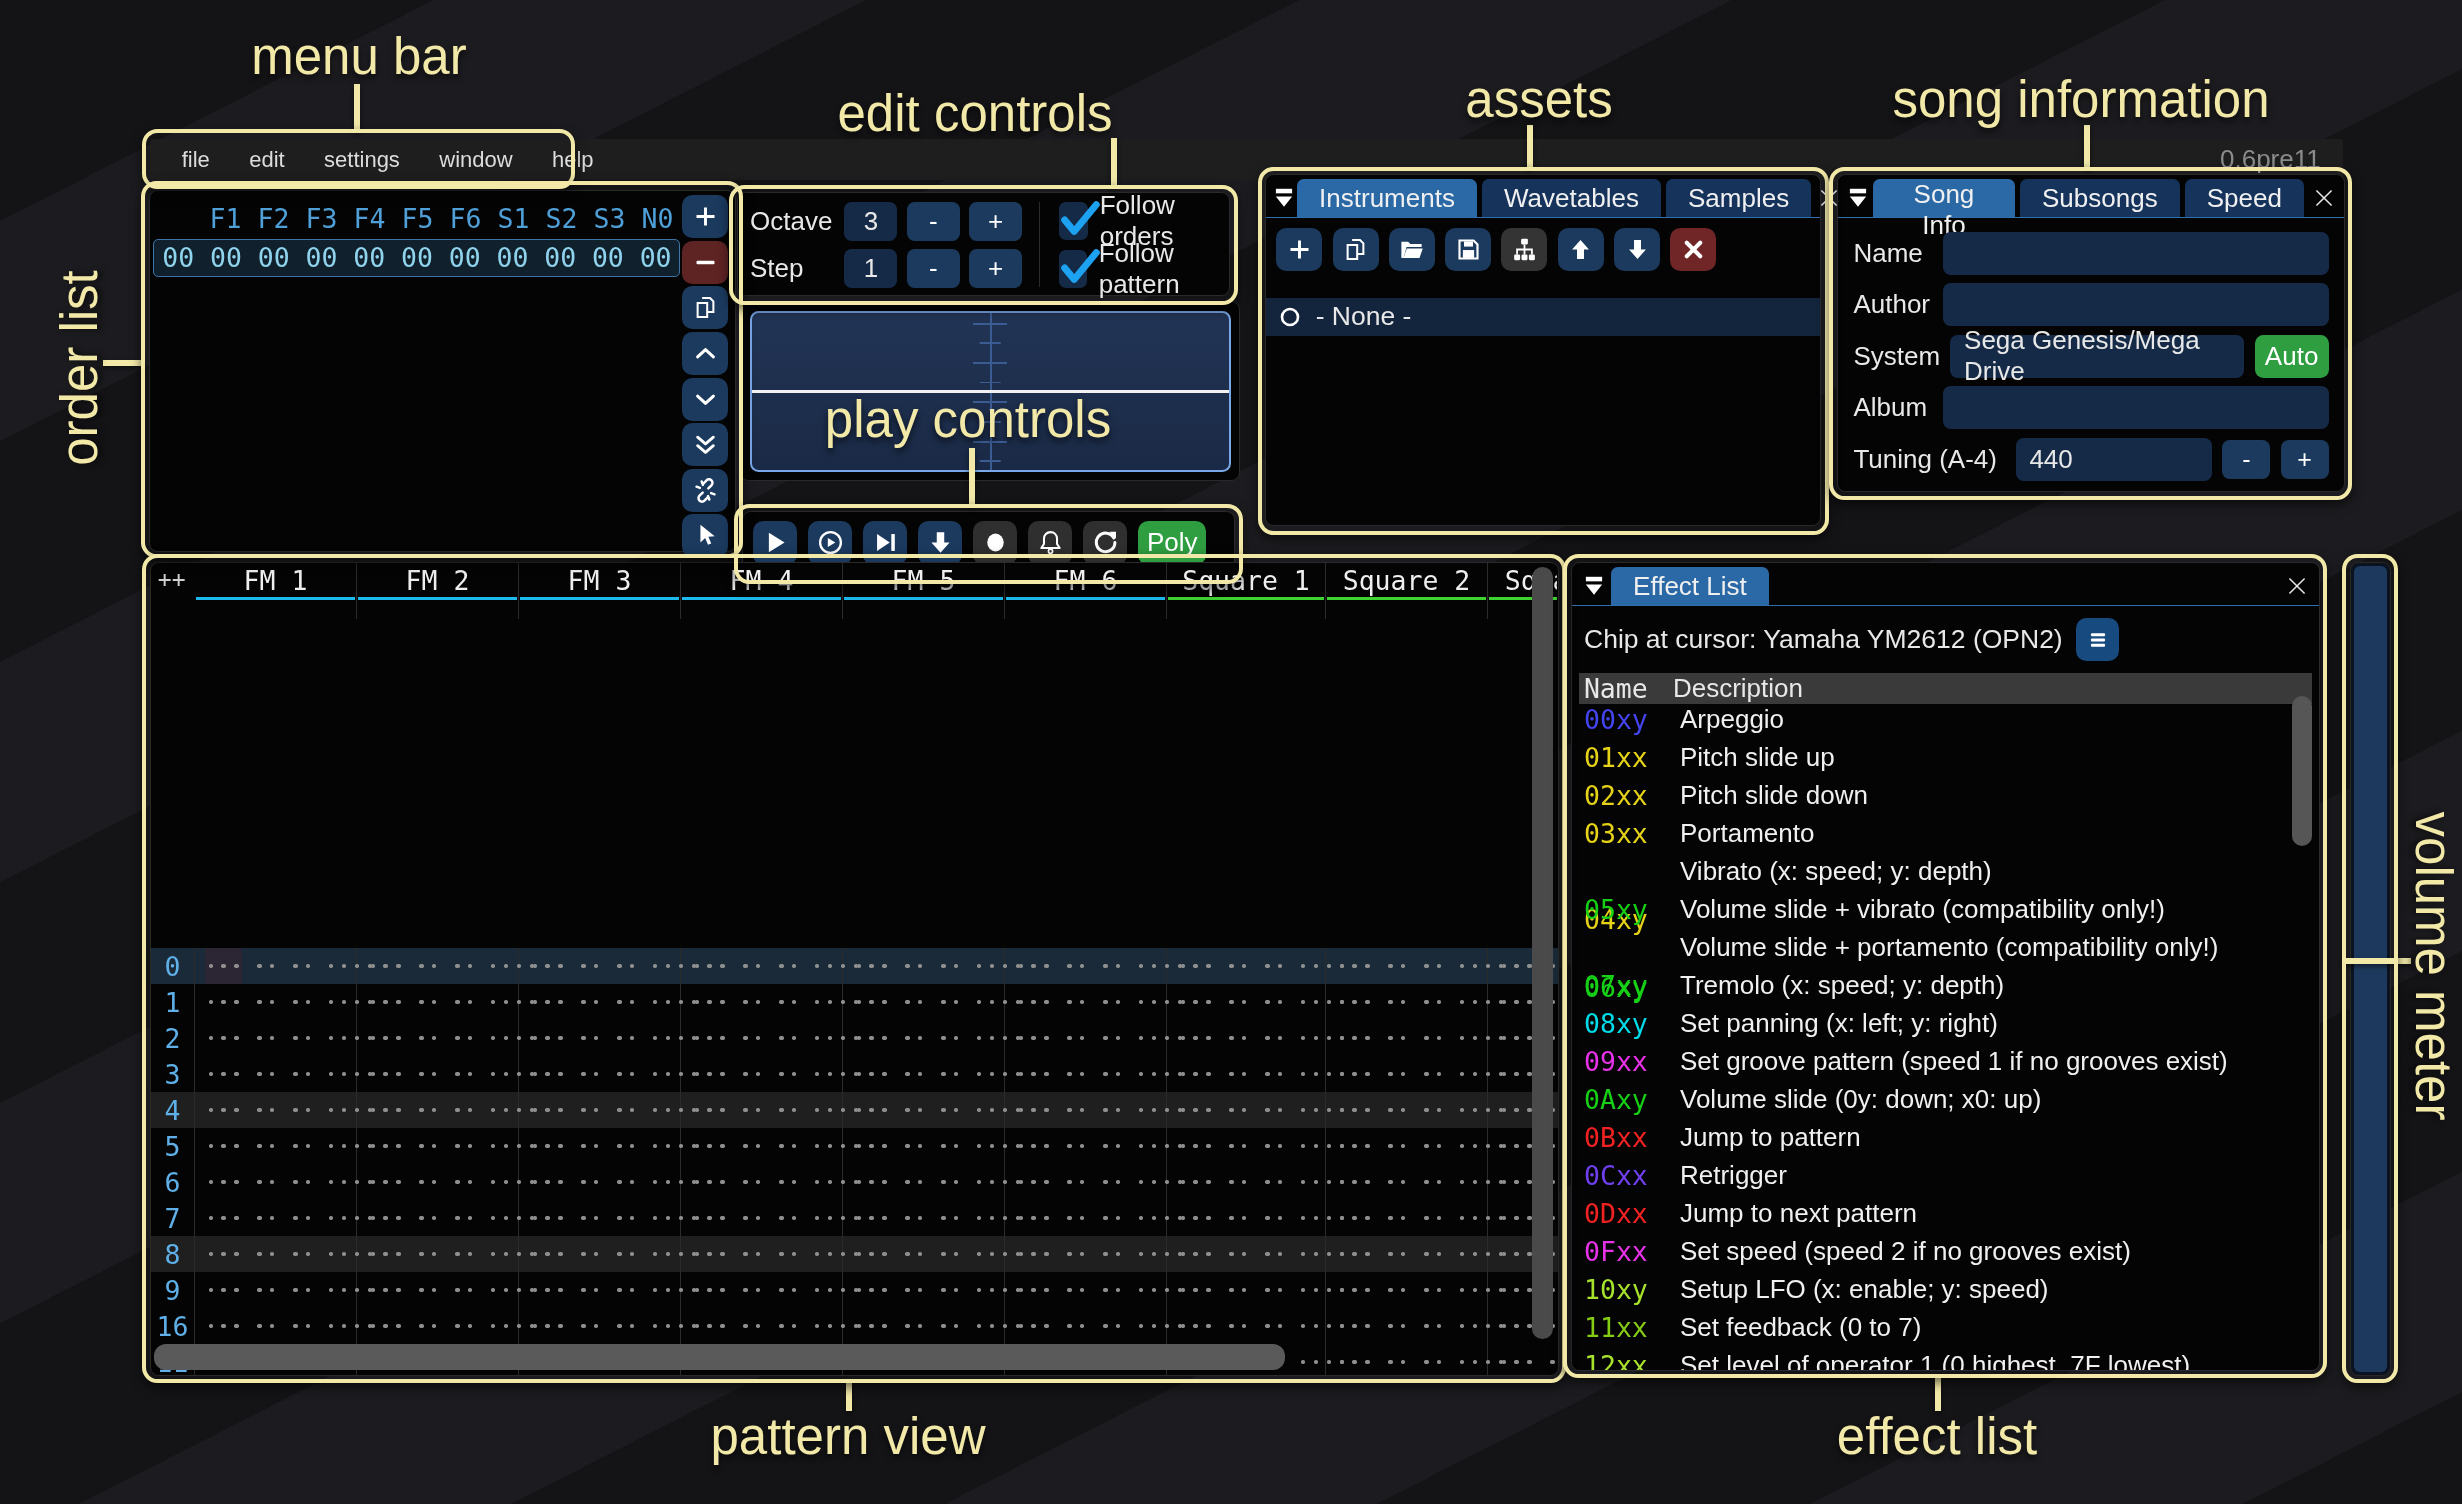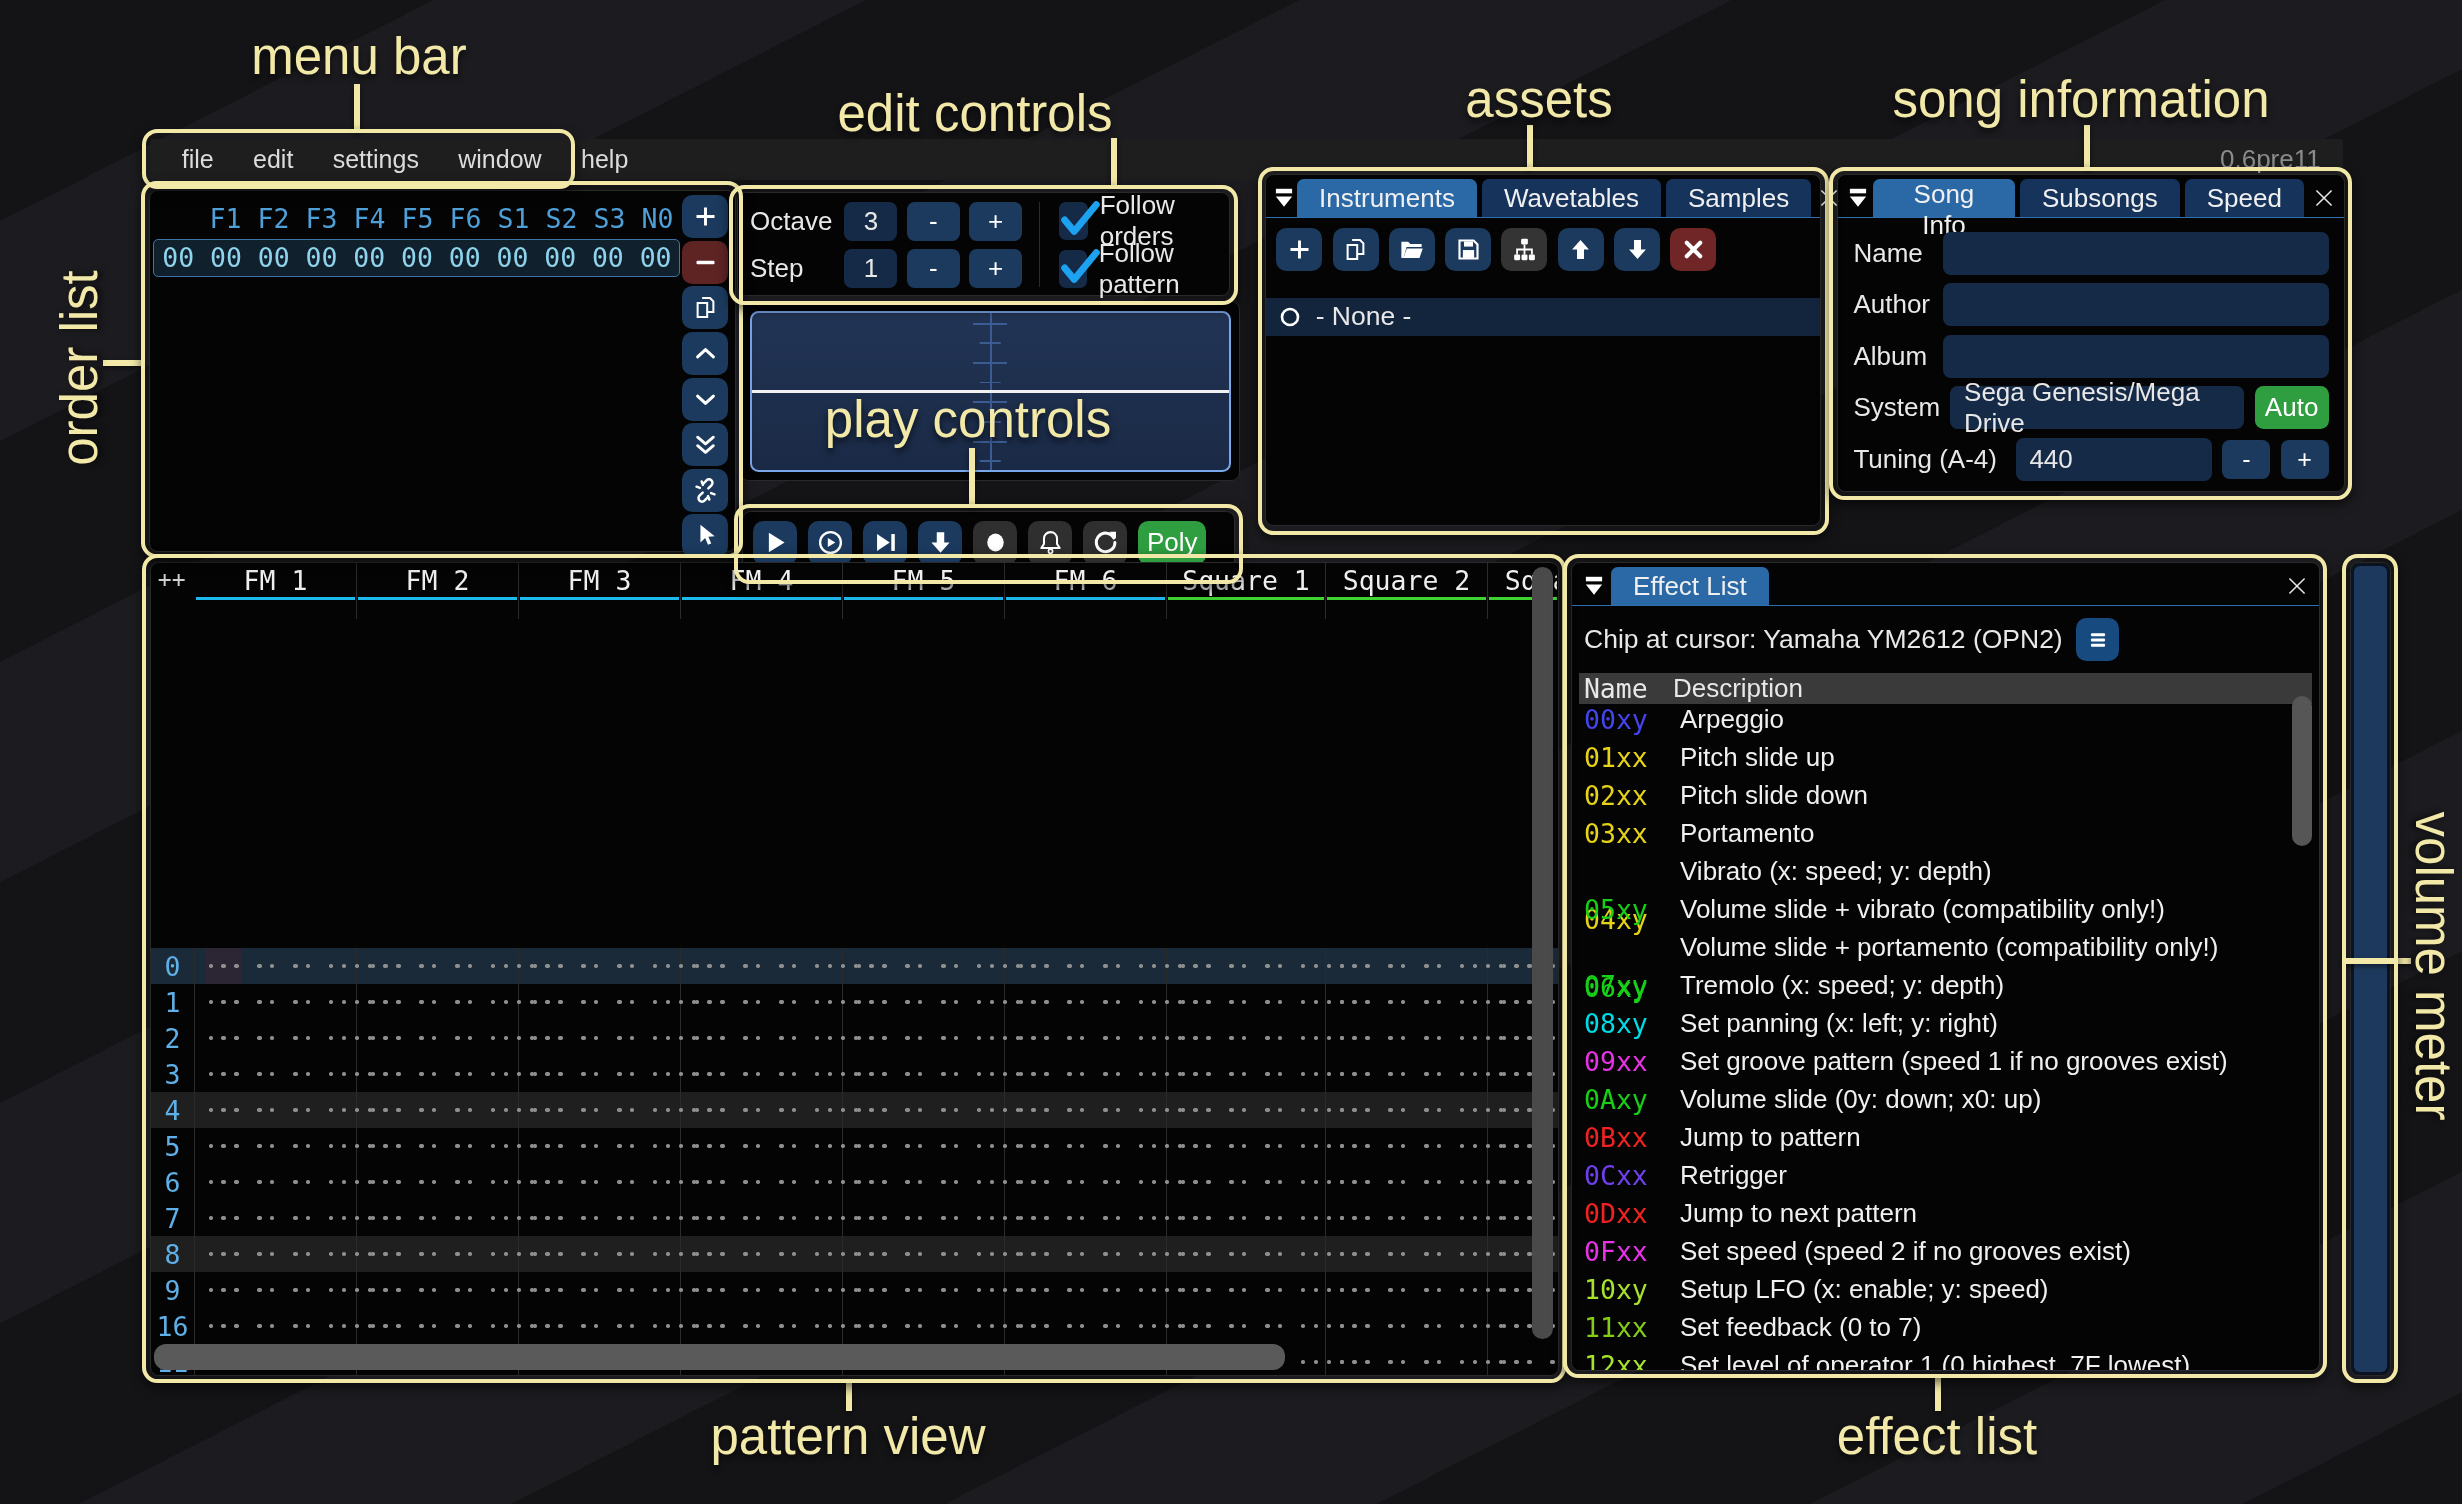--- a/index.html
+++ b/index.html
@@ -24,21 +24,21 @@
     box-shadow:0 4.3px 10.3px rgba(0,0,0,.55);}
   .conn{position:absolute;background:var(--ann);z-index:39;box-shadow:0 2.6px 5.1px rgba(0,0,0,.5);}
   .ann-label{position:absolute;color:var(--ann);font-size:51px;font-weight:500;z-index:41;white-space:nowrap;
     text-shadow:0 4.3px 6px rgba(0,0,0,.65);transform:translate(-50%,-50%);}
   .ann-vert-l{transform:translate(-50%,-50%) rotate(-90deg);}
   .ann-vert-r{transform:translate(-50%,-50%) rotate(90deg);}
 
   
   #win-menu{left:150px;top:139px;width:2193px;height:41px;background:#1e1e1e;border:none;border-radius:3.4px;
     display:flex;align-items:center;padding:0 12px;}
-  .menu-item{font-size:25px;color:#dcdcdc;padding:0 19.7px;cursor:default;}
+  .menu-item{font-size:22px;color:#dcdcdc;padding:0 19.7px;cursor:default;}
   #menu-version{margin-left:auto;color:#8c8c8c;font-size:26px;padding-right:10.3px;}
 
   
   #win-order{left:149px;top:190px;width:587px;height:362px;font-family:"DejaVu Sans Mono",monospace;}
   .ol-row{display:flex;margin-left:3.4px;}
   .ol-header{margin-top:10.3px;height:34px;align-items:center;color:#4fa0d8;font-size:26.5px;}
   .ol-values{margin-top:3.4px;height:38px;align-items:center;color:#8fd4ec;font-size:26.5px;
     background:#10202d;border:1.7px solid #3f76a6;border-radius:5.1px;width:527px;}
   .ol-cell{width:48px;text-align:center;}
   #order-btns{position:absolute;right:6.8px;top:4.3px;display:flex;flex-direction:column;gap:2.6px;}
@@ -446,27 +446,27 @@
   <div id="song-fields">
     <div class="sf-row">
       <div class="sf-label">Name</div>
       <div class="sf-input"></div>
     </div>
     <div class="sf-row">
       <div class="sf-label">Author</div>
       <div class="sf-input"></div>
     </div>
     <div class="sf-row">
-      <div class="sf-label">Album</div>
-      <div class="sf-input"></div>
-    </div>
-    <div class="sf-row">
       <div class="sf-label">System</div>
       <div class="sf-input">Sega Genesis/Mega Drive</div>
       <button id="auto-btn">Auto</button>
+    </div>
+    <div class="sf-row">
+      <div class="sf-label">Album</div>
+      <div class="sf-input"></div>
     </div>
     <div class="sf-row">
       <div class="sf-label wide">Tuning (A-4)</div>
       <div class="sf-input">440</div>
       <button class="sf-btn">-</button>
       <button class="sf-btn">+</button>
     </div>
   </div>
 </div>
 

